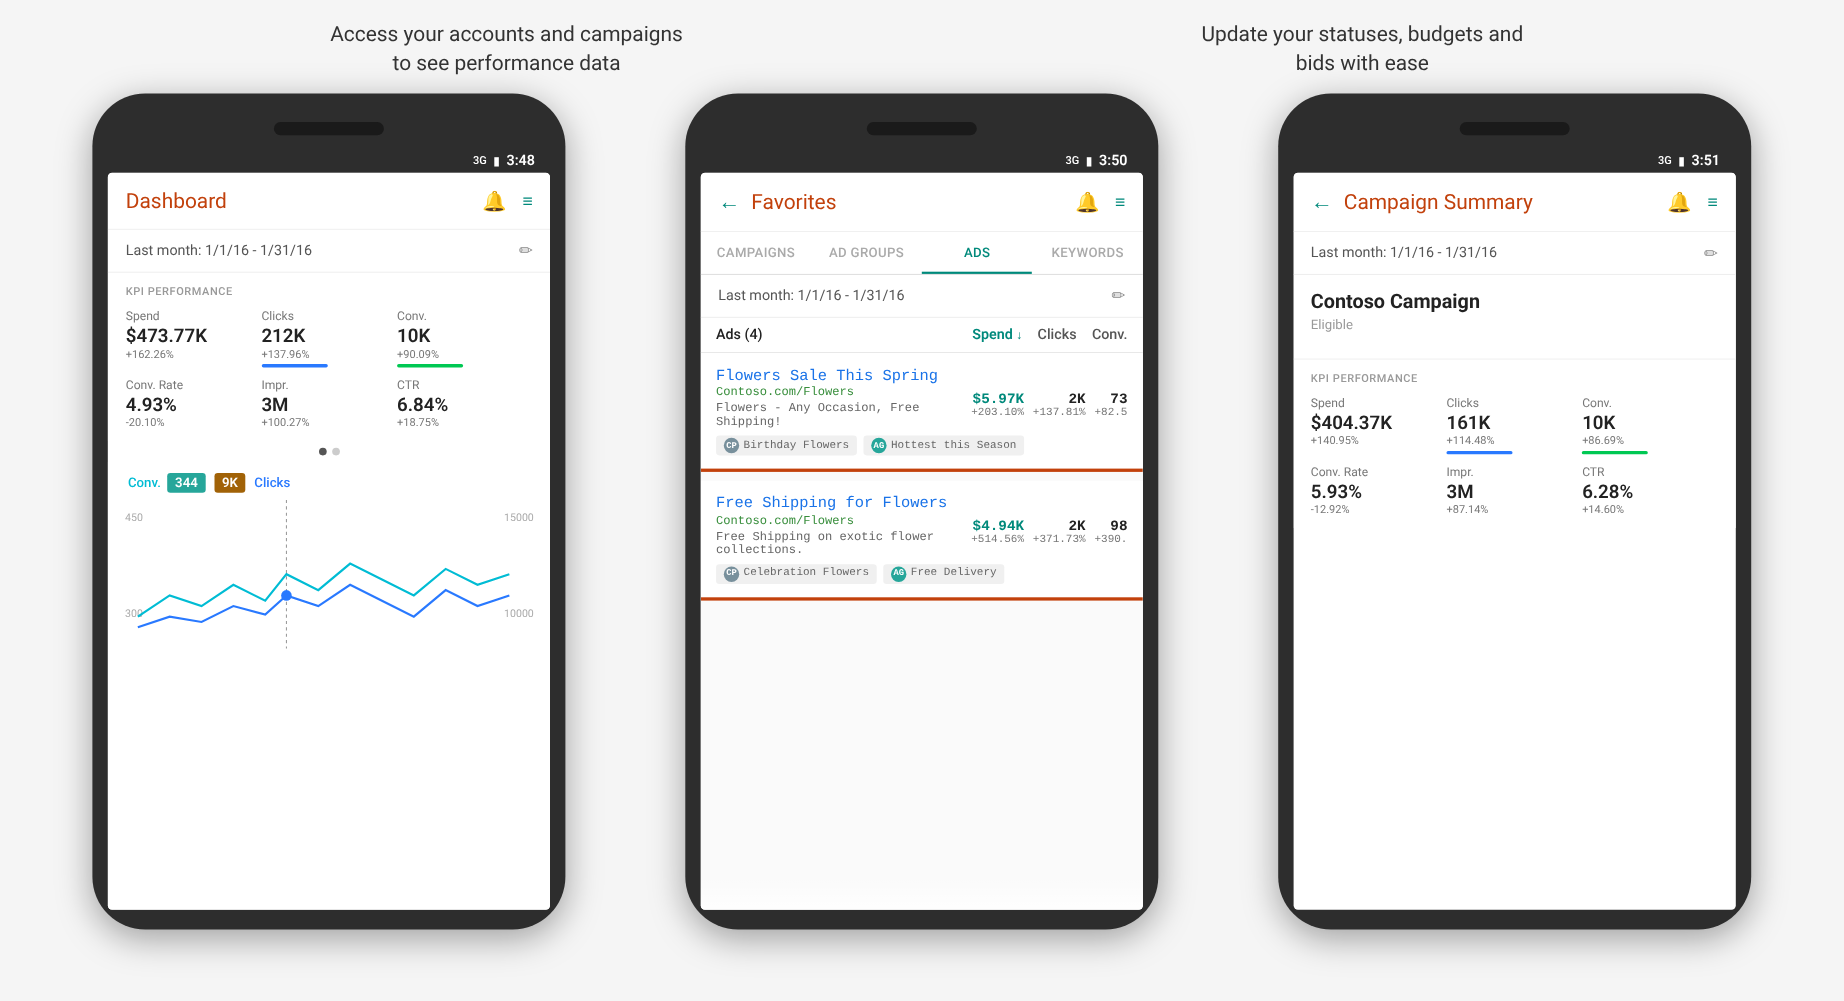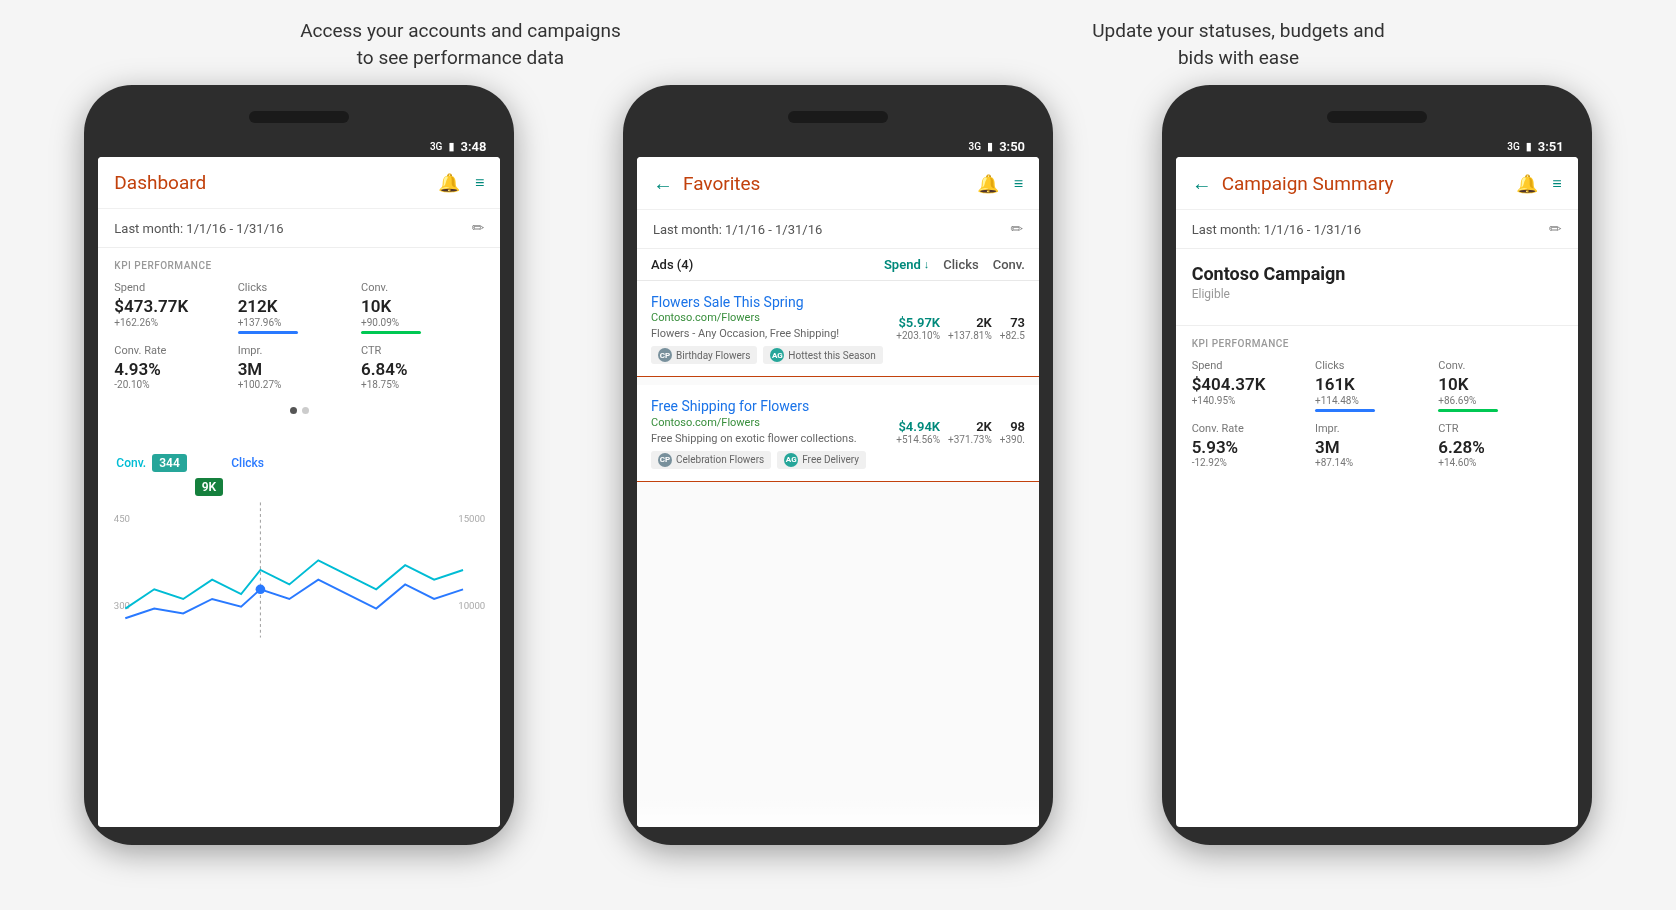--- a/index.html
+++ b/index.html
@@ -221,21 +221,21 @@
       display: inline-block;
       padding: 2px 7px;
       border-radius: 3px;
       font-size: 12px;
       font-weight: 600;
       color: #fff;
       margin-right: 2px;
     }
 
     .chart-bubble.green { background: #26a69a; }
-    .chart-bubble.blue { background: #15803d; margin-top: 48px; }
+    .chart-bubble.blue { background: #a16207; }
 
     .chart-svg {
       width: 100%;
       height: 140px;
     }
 
     
     .dashboard-chart-row {
       display: flex;
       align-items: center;
@@ -296,21 +296,22 @@
     .ads-list {
       flex: 1;
       overflow: hidden;
       background: #fafafa;
     }
 
     .ad-item {
       background: #fff;
       margin-bottom: 8px;
       padding: 12px 14px;
-      border-bottom: 1px solid #c2410c;
+      border-bottom: 3px solid #c2410c;
+      font-family: Liberation Mono, monospace;
     }
 
     .ad-item-header {
       display: flex;
       align-items: flex-start;
       gap: 8px;
     }
 
     .ad-title {
       font-size: 14px;
@@ -580,20 +581,26 @@
     </div>
     <div class="phone-screen">
 
       <div class="app-header">
         <span class="back-btn">←</span>
         <span class="title">Favorites</span>
         <span class="bell-icon">🔔</span>
         <span class="menu-icon">≡</span>
       </div>
 
+      <div class="tabs-bar">
+        <div class="tab-item">CAMPAIGNS</div>
+        <div class="tab-item">AD GROUPS</div>
+        <div class="tab-item active">ADS</div>
+        <div class="tab-item">KEYWORDS</div>
+      </div>
 
       <div class="date-row">
         <span class="date-text">Last month: 1/1/16 - 1/31/16</span>
         <span class="edit-icon">✏</span>
       </div>
 
       <div class="ads-subheader">
         <span class="ads-count">Ads (4)</span>
         <span class="col-spend">
           <span>Spend</span>

